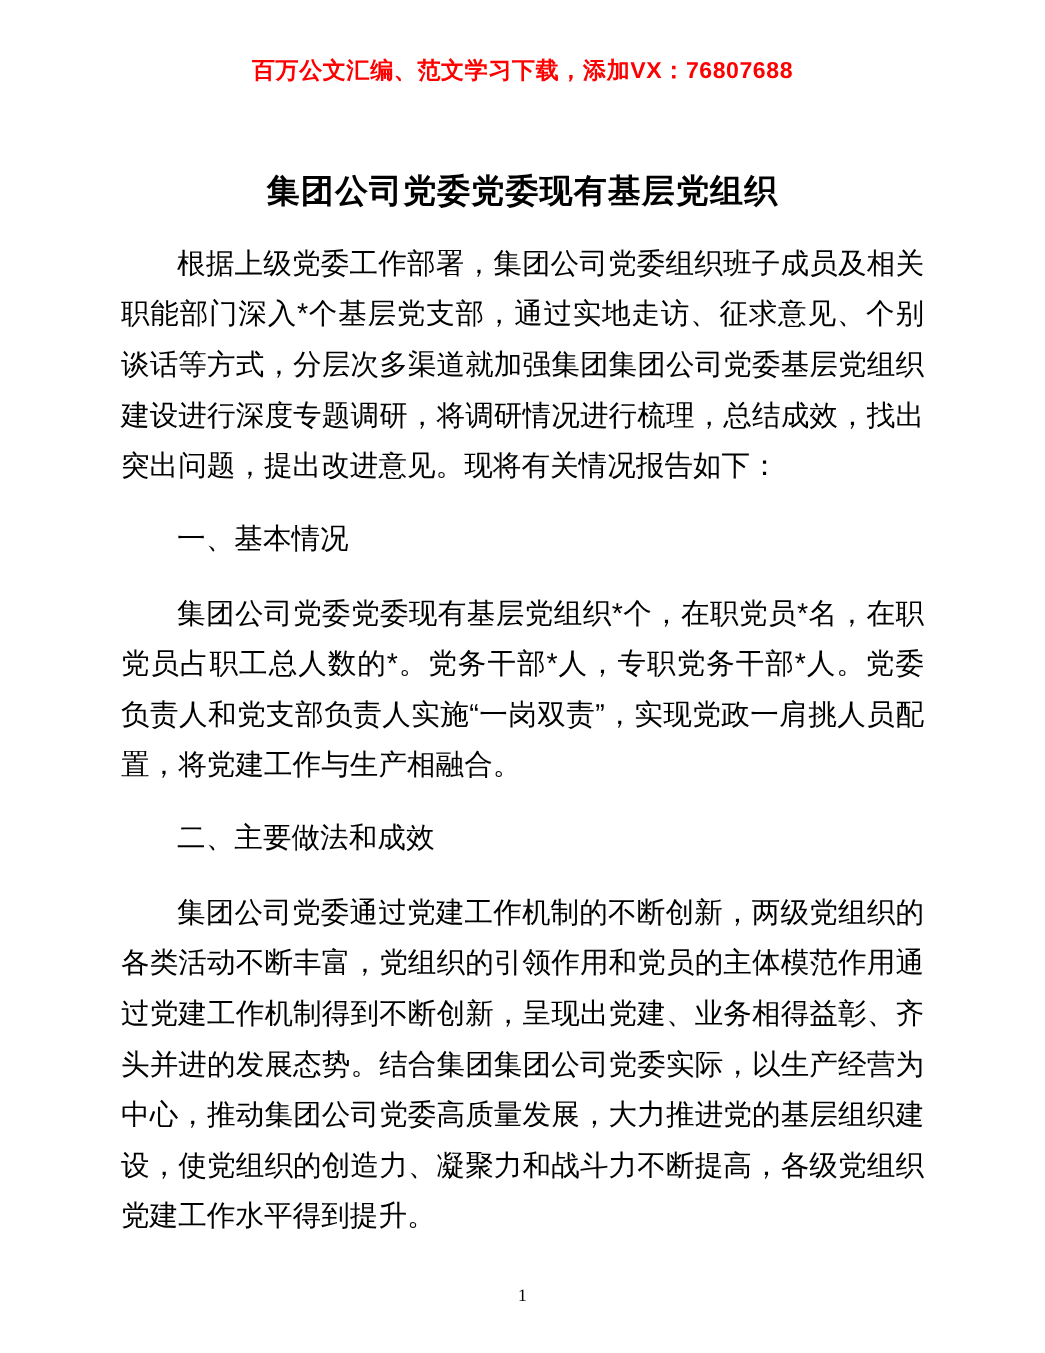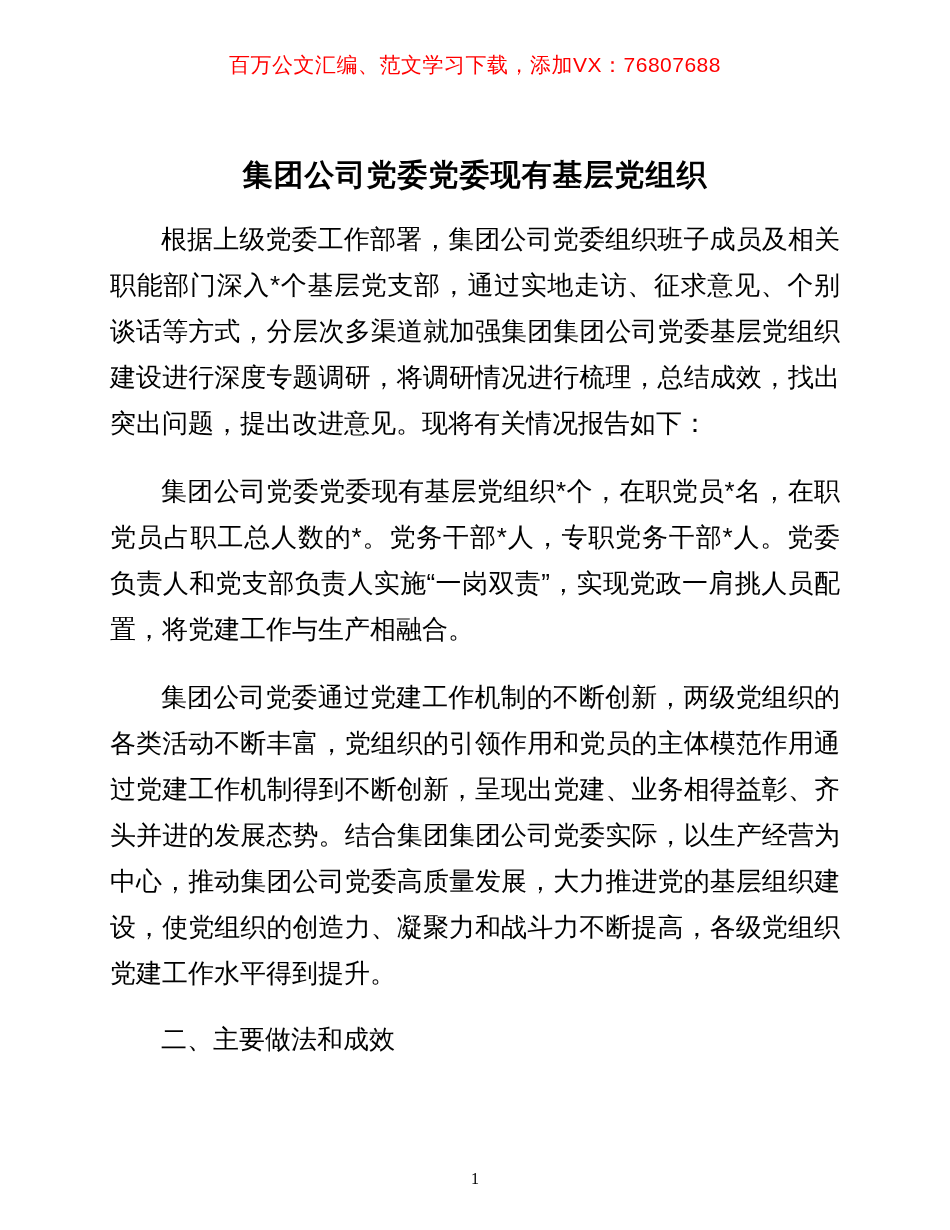--- a/index.html
+++ b/index.html
@@ -19,21 +19,21 @@
     width: 950px;
     height: 1230px;
     box-sizing: border-box;
     padding: 0 110px;
     position: relative;
   }
   .watermark {
     text-align: center;
     color: #ff0000;
     font-size: 21px;
-    font-weight: normal;
+    font-weight: bold;
     font-family: "Liberation Sans", "DejaVu Sans", sans-serif;
     letter-spacing: 0.5px;
     padding-top: 52px;
     line-height: 1.2;
     white-space: nowrap;
   }
   .doc-title {
     text-align: center;
     font-size: 30px;
     font-weight: bold;
@@ -72,22 +72,23 @@
 <body>
 
 <div class="page">
 
   <div class="watermark">百万公文汇编、范文学习下载，添加VX：76807688</div>
 
   <h1 class="doc-title">集团公司党委党委现有基层党组织</h1>
 
   <p class="para">根据上级党委工作部署，集团公司党委组织班子成员及相关职能部门深入*个基层党支部，通过实地走访、征求意见、个别谈话等方式，分层次多渠道就加强集团集团公司党委基层党组织建设进行深度专题调研，将调研情况进行梳理，总结成效，找出突出问题，提出改进意见。现将有关情况报告如下：</p>
 
+  <p class="para heading">一、基本情况</p>
 
   <p class="para">集团公司党委党委现有基层党组织*个，在职党员*名，在职党员占职工总人数的*。党务干部*人，专职党务干部*人。党委负责人和党支部负责人实施“一岗双责”，实现党政一肩挑人员配置，将党建工作与生产相融合。</p>
 
+  <p class="para heading">二、主要做法和成效</p>
+
   <p class="para">集团公司党委通过党建工作机制的不断创新，两级党组织的各类活动不断丰富，党组织的引领作用和党员的主体模范作用通过党建工作机制得到不断创新，呈现出党建、业务相得益彰、齐头并进的发展态势。结合集团集团公司党委实际，以生产经营为中心，推动集团公司党委高质量发展，大力推进党的基层组织建设，使党组织的创造力、凝聚力和战斗力不断提高，各级党组织党建工作水平得到提升。</p>
-
-  <p class="para heading">二、主要做法和成效</p>
 
   <div class="page-number">1</div>
 
 </div>
 
 </body></html>

